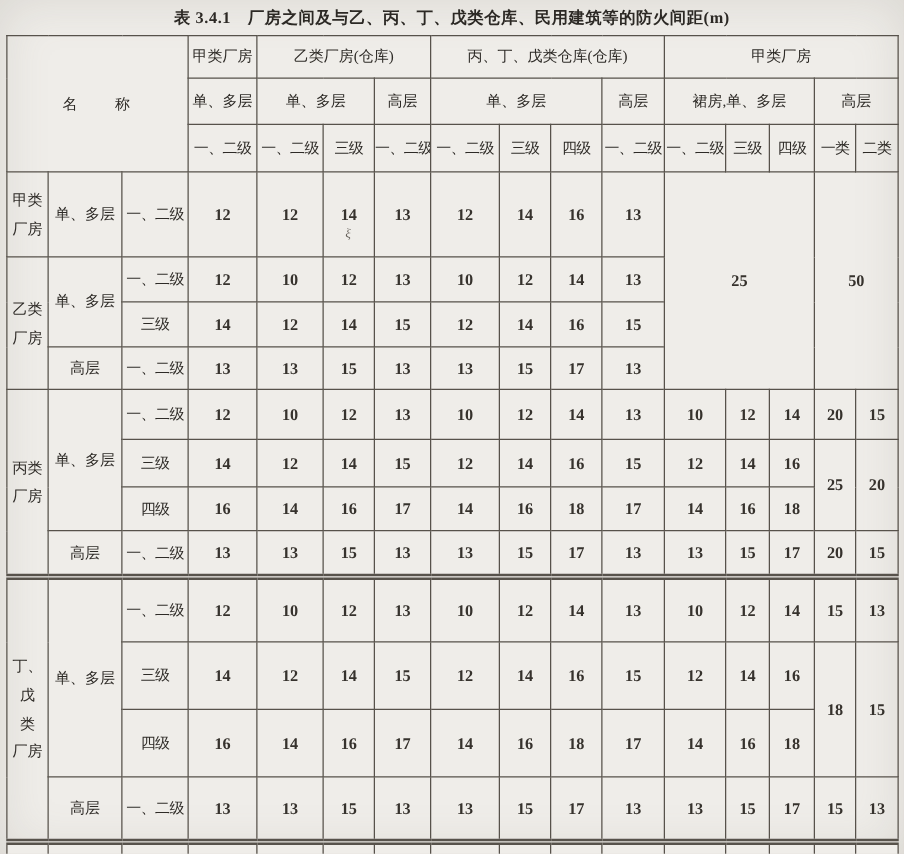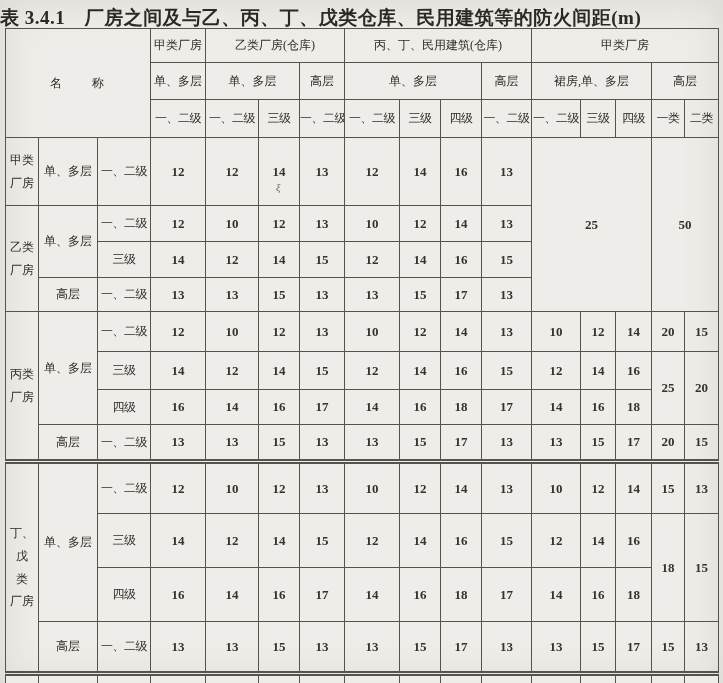--- a/index.html
+++ b/index.html
@@ -11,23 +11,23 @@
   .page {
     position: relative;
     width: 723px; height: 683px;
     background: #efede9;
     overflow: hidden;
     box-shadow: inset 0 0 40px rgba(120,115,105,0.18);
   }
   .title {
     position: absolute;
     top: 5px; left: 0; right: 0;
-    text-align: left;
+    text-align: center;
     font-weight: bold;
-    font-size: 19px;
+    font-size: 13px;
     color: #2c2925;
     letter-spacing: 0.5px;
   }
   table.t {
     position: absolute;
     left: 5px; top: 28px;
     width: 713px;
     border-collapse: collapse;
     table-layout: fixed;
   }
@@ -97,21 +97,21 @@
         <col style="width:36px">
         <col style="width:33px">
         <col style="width:34px">
     </colgroup>
 
     <thead>
       <tr class="h1">
         <th class="name-cell" rowspan="3" colspan="3">名　　称</th>
         <th class="cn">甲类厂房</th>
         <th class="cn" colspan="3">乙类厂房(仓库)</th>
-        <th class="cn" colspan="4">丙、丁、民用建筑(仓库)</th>
+        <th class="cn" colspan="4">丙、丁、戊类仓库(仓库)</th>
         <th class="cn" colspan="5">甲类厂房</th>
       </tr>
       <tr class="h2">
         <th class="cn">单、多层</th>
         <th class="cn" colspan="2">单、多层</th>
         <th class="cn">高层</th>
         <th class="cn" colspan="3">单、多层</th>
         <th class="cn">高层</th>
         <th class="cn" colspan="3">裙房,单、多层</th>
         <th class="cn" colspan="2">高层</th>

